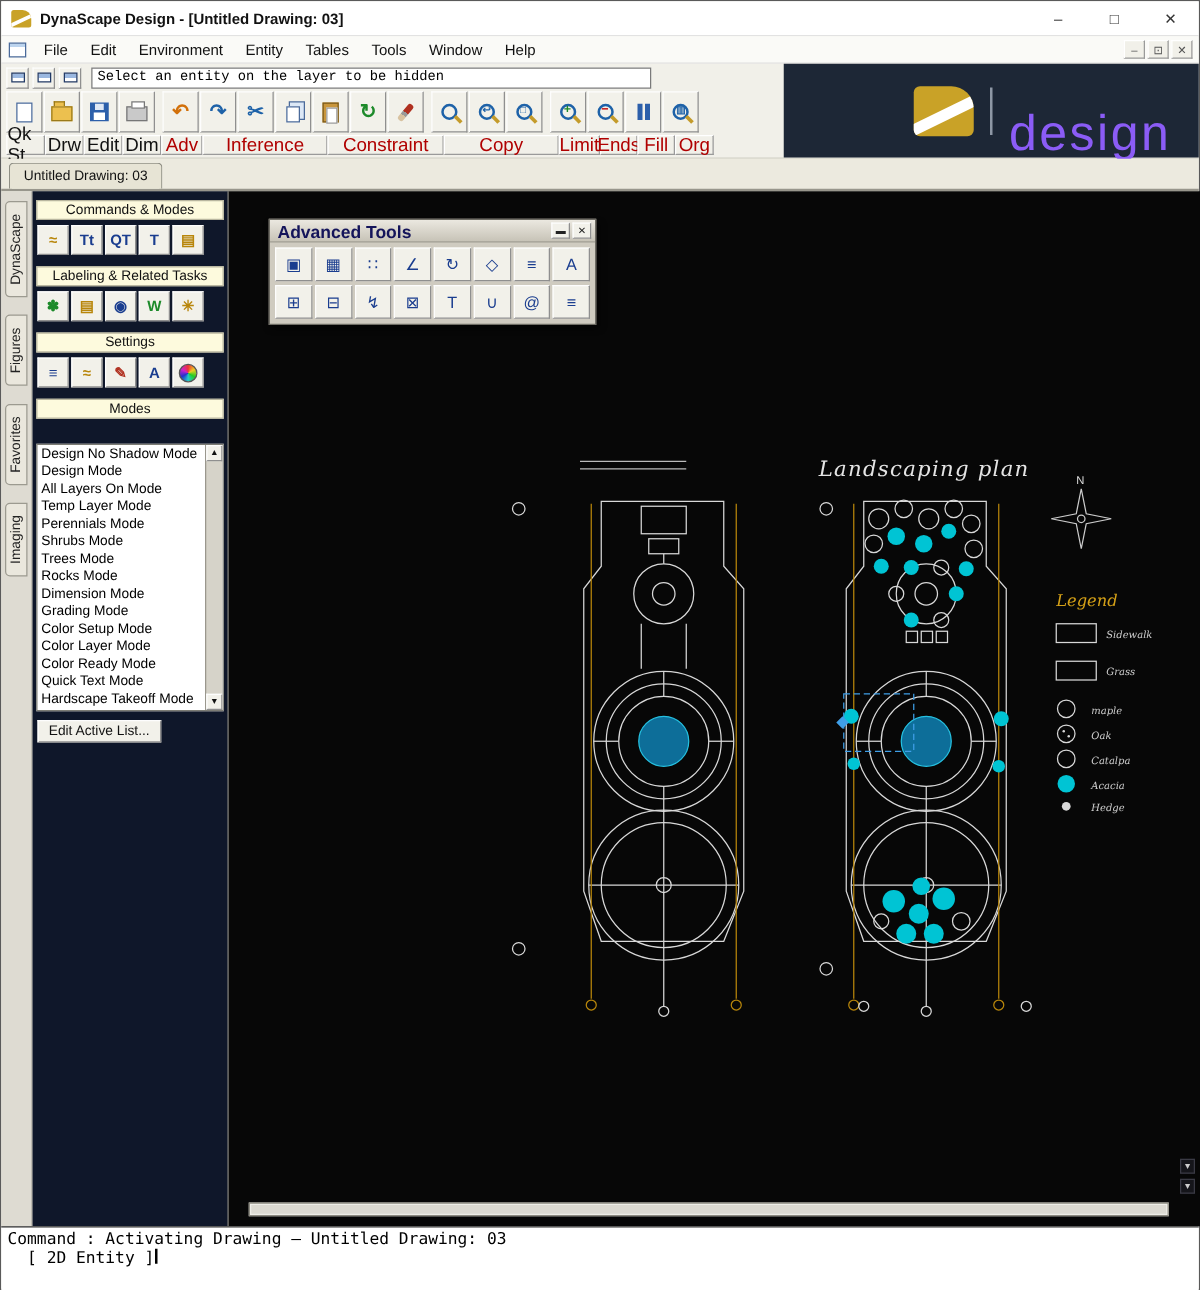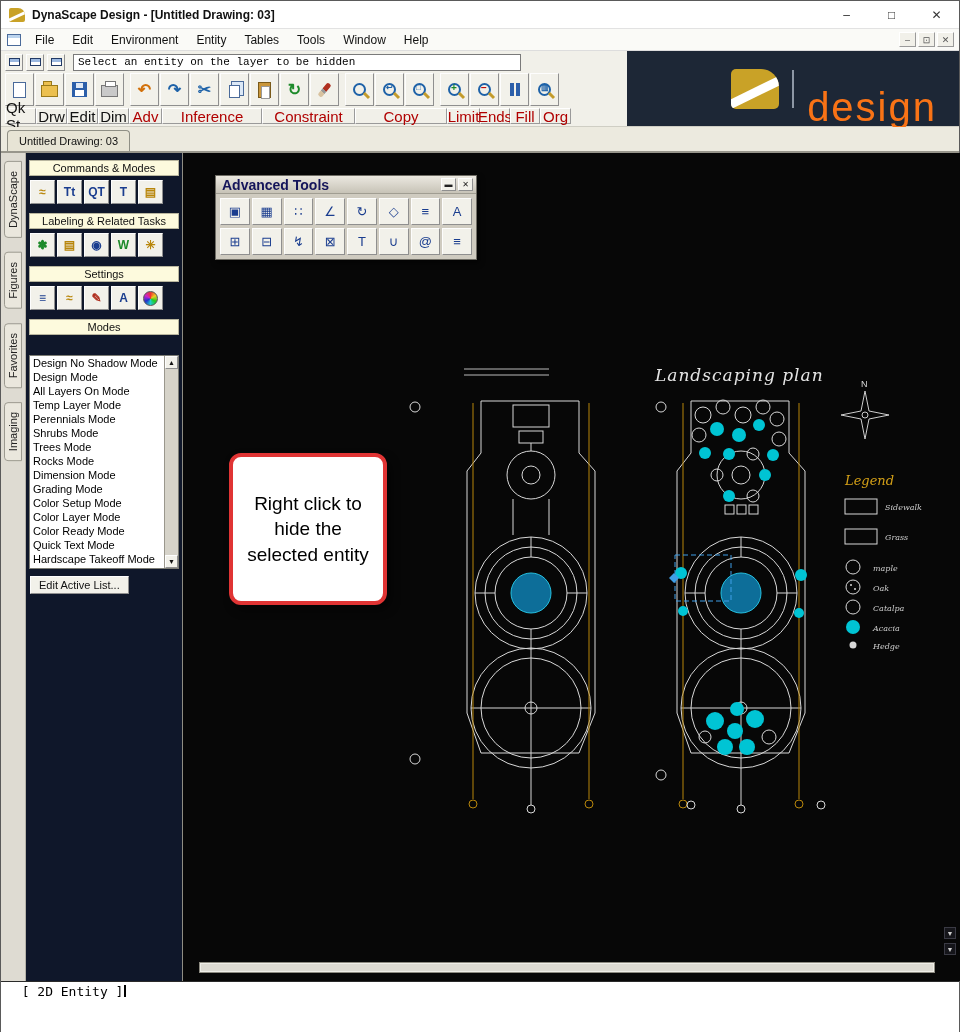--- a/index.html
+++ b/index.html
@@ -59,21 +59,21 @@
   .lab { height:16px; border:1px solid; border-color:#fff #9a9a9a #9a9a9a #fff; font-size:15px;
          display:flex; align-items:center; justify-content:center; color:#111; background:#f1f0e9; }
   .lab.red { color:#b00000; }
 
   
   .logo-block { position:absolute; right:0; top:0; width:332px; height:100%; background:#1d2736;
                 display:flex; align-items:center; justify-content:flex-end; padding-right:22px; gap:13px; }
   .logo-mark { width:48px; height:40px; background:#c9a227; border-radius:5px 18px 5px 5px; position:relative; overflow:hidden; }
   .logo-mark::after { content:""; position:absolute; left:-8px; top:17px; width:72px; height:9px; background:#fff; transform:rotate(-26deg); }
   .logo-divider { width:2px; height:38px; background:#8d97a5; }
-  .logo-text { color:#f97316; font-size:40px; letter-spacing:2px; line-height:1; font-weight:400;margin-top:36px; }
+  .logo-text { color:#8b5cf6; font-size:40px; letter-spacing:2px; line-height:1; font-weight:400;margin-top:36px; }
 
   
   .tabstrip { position:absolute; top:126px; left:0; width:100%; height:26px; background:#ecead f; background:#eceadf; border-bottom:2px solid #98968c; }
   .doc-tab { position:absolute; left:6px; top:3px; height:21px; padding:0 11px; background:#e7e4d5;
              border:1px solid #8f8f85; border-bottom:none; border-radius:4px 4px 0 0; font-size:11px;
              display:flex; align-items:center; color:#111; }
 
   
   .main { position:absolute; top:152px; left:0; width:100%; height:828px; }
   .side-strip { position:absolute; left:0; top:0; width:25px; height:100%; background:#dedbd2;
@@ -483,30 +483,30 @@
             <span class="pa-btn btn3d">⊠</span>
             <span class="pa-btn btn3d">T</span>
             <span class="pa-btn btn3d">∪</span>
             <span class="pa-btn btn3d">@</span>
             <span class="pa-btn btn3d">≡</span>
           </div>
         </div>
       </div>
 
       
-      <div class="callout">Right click to hide the selected entity</div>
 
       
       <div class="hscroll">
           <div class="hs-thumb"></div>
         </div>
       <div class="vs-btns">
         <span class="vs-b">▼</span>
         <span class="vs-b">▼</span>
       </div>
     </div>
   </div>
 
   <div class="command">
+    <div class="cmd-line">Command : Activating Drawing – Untitled Drawing: 03</div>
     <div class="cmd-line"><span>  [ 2D Entity ]</span><span class="cursor"></span></div>
   </div>
 
 </div>
 
 </body></html>

